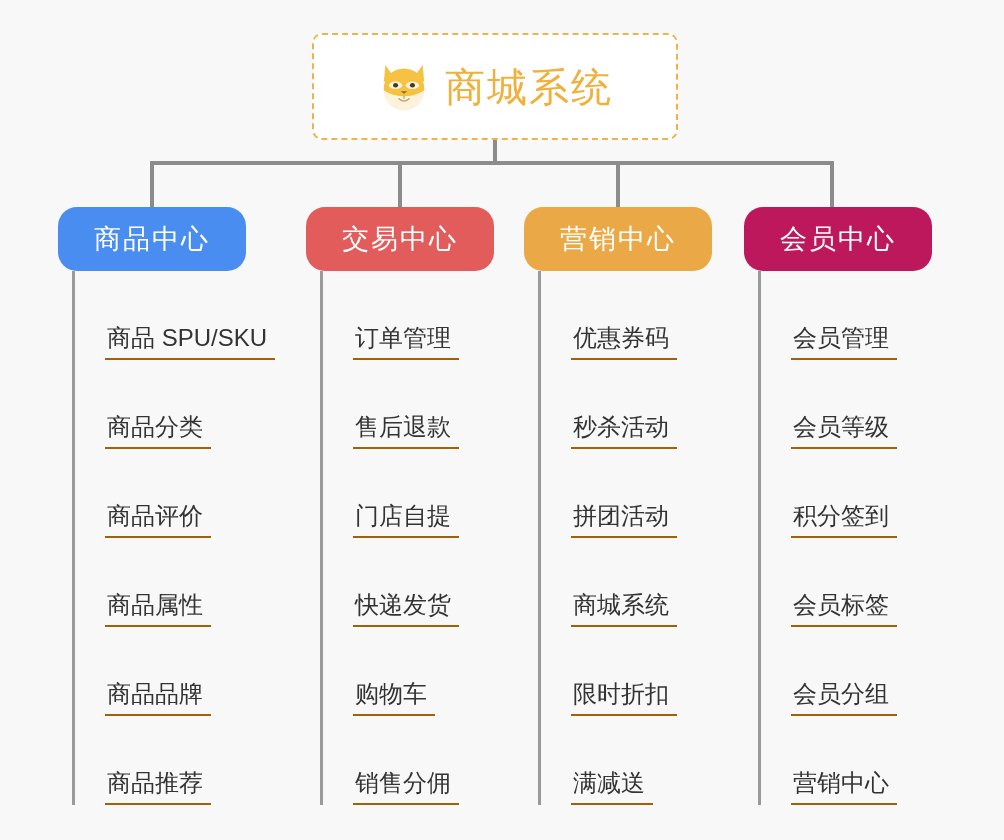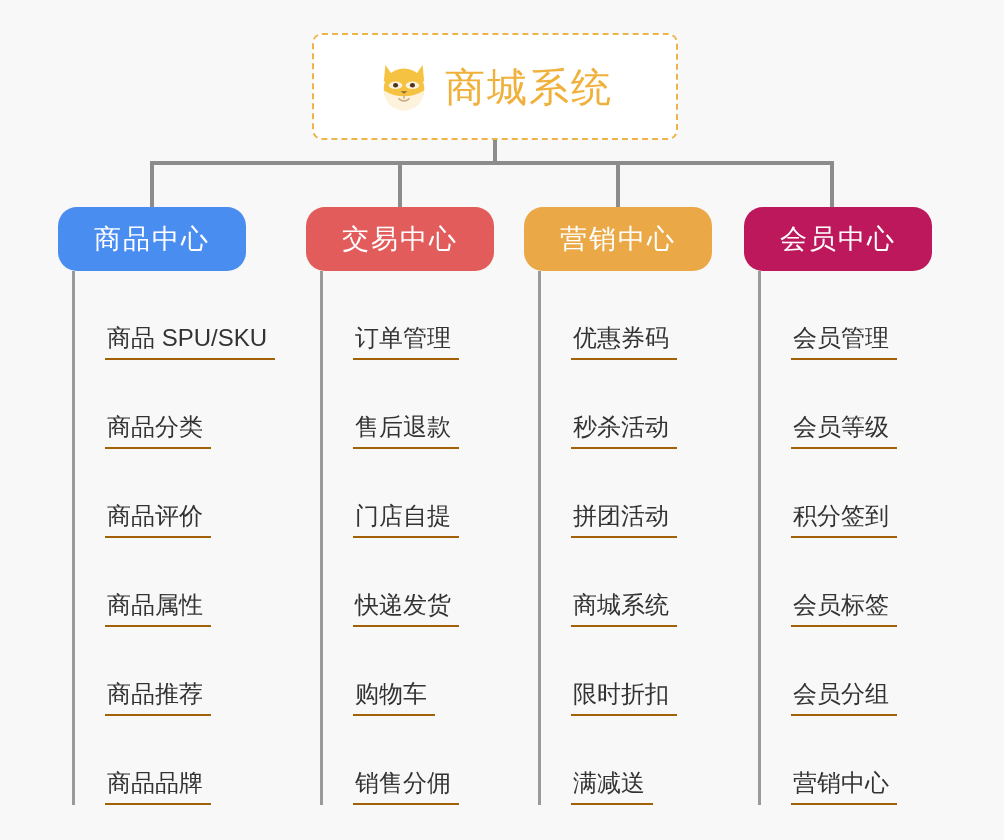--- a/index.html
+++ b/index.html
@@ -153,24 +153,24 @@
       <div class="item">
           <span class="item-label">商品分类</span>
         </div>
       <div class="item">
           <span class="item-label">商品评价</span>
         </div>
       <div class="item">
           <span class="item-label">商品属性</span>
         </div>
       <div class="item">
+          <span class="item-label">商品品牌</span>
+        </div>
+      <div class="item">
           <span class="item-label">商品推荐</span>
-        </div>
-      <div class="item">
-          <span class="item-label">商品品牌</span>
         </div>
     </div>
   </div>
 
   <div class="column" style="left:306px">
     <div class="col-header" style="background:#e25c5c">
       <span>交易中心</span>
     </div>
     <div class="col-body">
       <div class="item">

